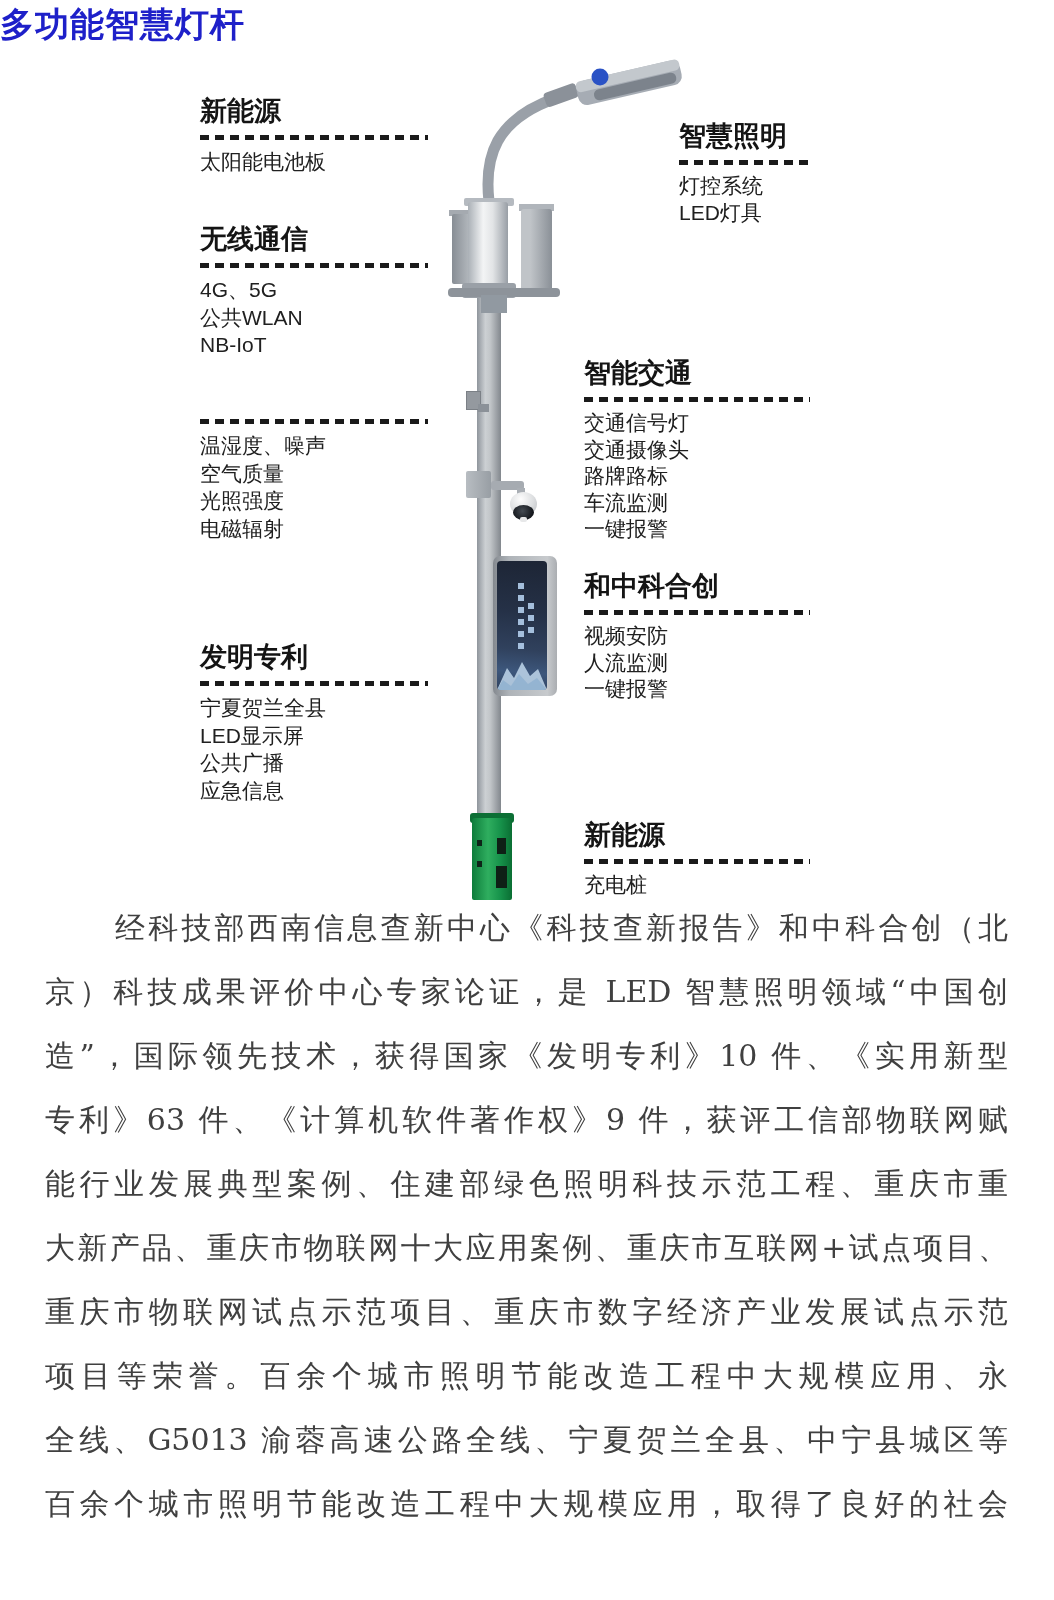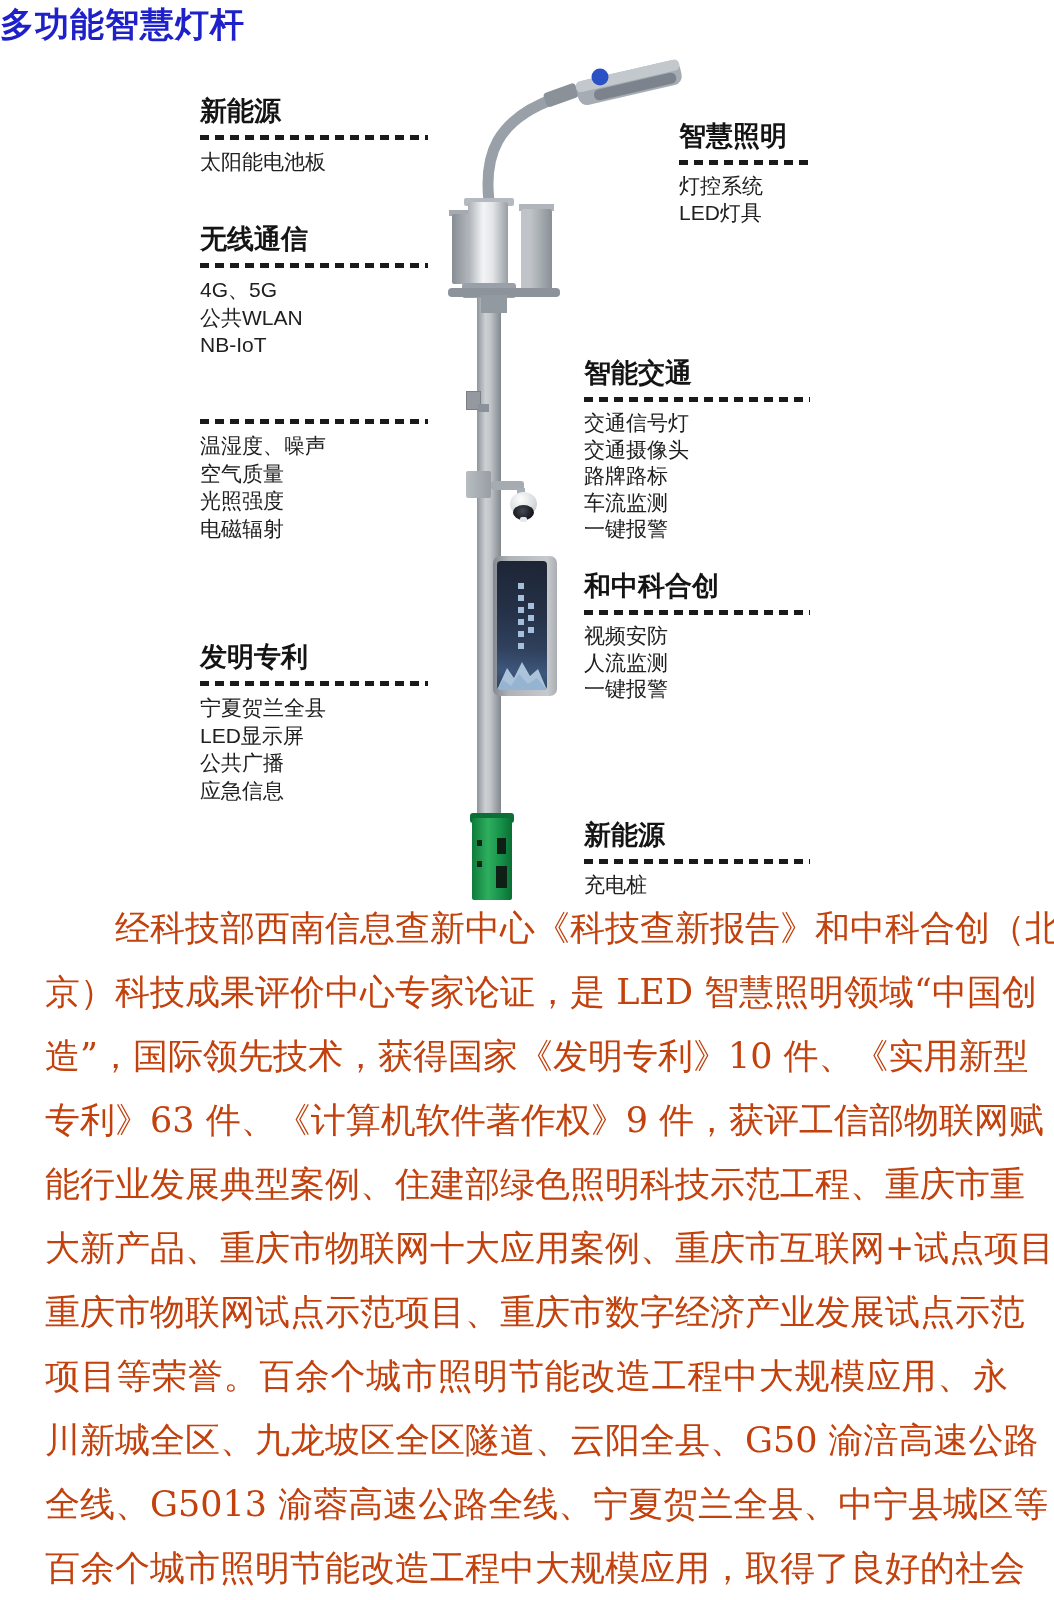--- a/index.html
+++ b/index.html
@@ -75,21 +75,21 @@
         background:linear-gradient(90deg,#0d7c3b,#2fae5f 40%,#17934b 70%,#0a6e33);}
   .slot{position:absolute;background:#0e2016;}
   #slot1{left:497px;top:838px;width:9px;height:16px;}
   #slot2{left:496px;top:866px;width:11px;height:22px;}
   #dot1{left:477px;top:840px;width:5px;height:6px;background:#0d2418;position:absolute;}
   #dot2{left:477px;top:861px;width:5px;height:6px;background:#0d2418;position:absolute;}
 
   
   .body-text{position:absolute;left:45px;top:896px;width:963px;
         font-family:"DejaVu Serif","Liberation Serif",serif;
-        font-size:35px;color:#c2410c;line-height:64px;}
+        font-size:30px;color:#404040;line-height:64px;}
   .tline{text-align:justify;text-align-last:justify;text-justify:inter-character;
         white-space:nowrap;}
   .tline.indent{padding-left:70px;}
 </style>
 </head>
 <body>
 
 <div class="page">
 
   <h1 class="title">多功能智慧灯杆</h1>
@@ -207,18 +207,17 @@
 
   <div class="body-text">
     <div class="tline indent">经科技部西南信息查新中心《科技查新报告》和中科合创（北</div>
     <div class="tline">京）科技成果评价中心专家论证，是 LED 智慧照明领域“中国创</div>
     <div class="tline">造”，国际领先技术，获得国家《发明专利》10 件、《实用新型</div>
     <div class="tline">专利》63 件、《计算机软件著作权》9 件，获评工信部物联网赋</div>
     <div class="tline">能行业发展典型案例、住建部绿色照明科技示范工程、重庆市重</div>
     <div class="tline">大新产品、重庆市物联网十大应用案例、重庆市互联网+试点项目、</div>
     <div class="tline">重庆市物联网试点示范项目、重庆市数字经济产业发展试点示范</div>
     <div class="tline">项目等荣誉。百余个城市照明节能改造工程中大规模应用、永</div>
-    <div class="tline">川新城全区、九龙坡区全区隧道、云阳全县、G50 渝涪高速公路</div>
     <div class="tline">全线、G5013 渝蓉高速公路全线、宁夏贺兰全县、中宁县城区等</div>
     <div class="tline">百余个城市照明节能改造工程中大规模应用，取得了良好的社会</div>
   </div>
 
 </div>
 
 </body></html>

